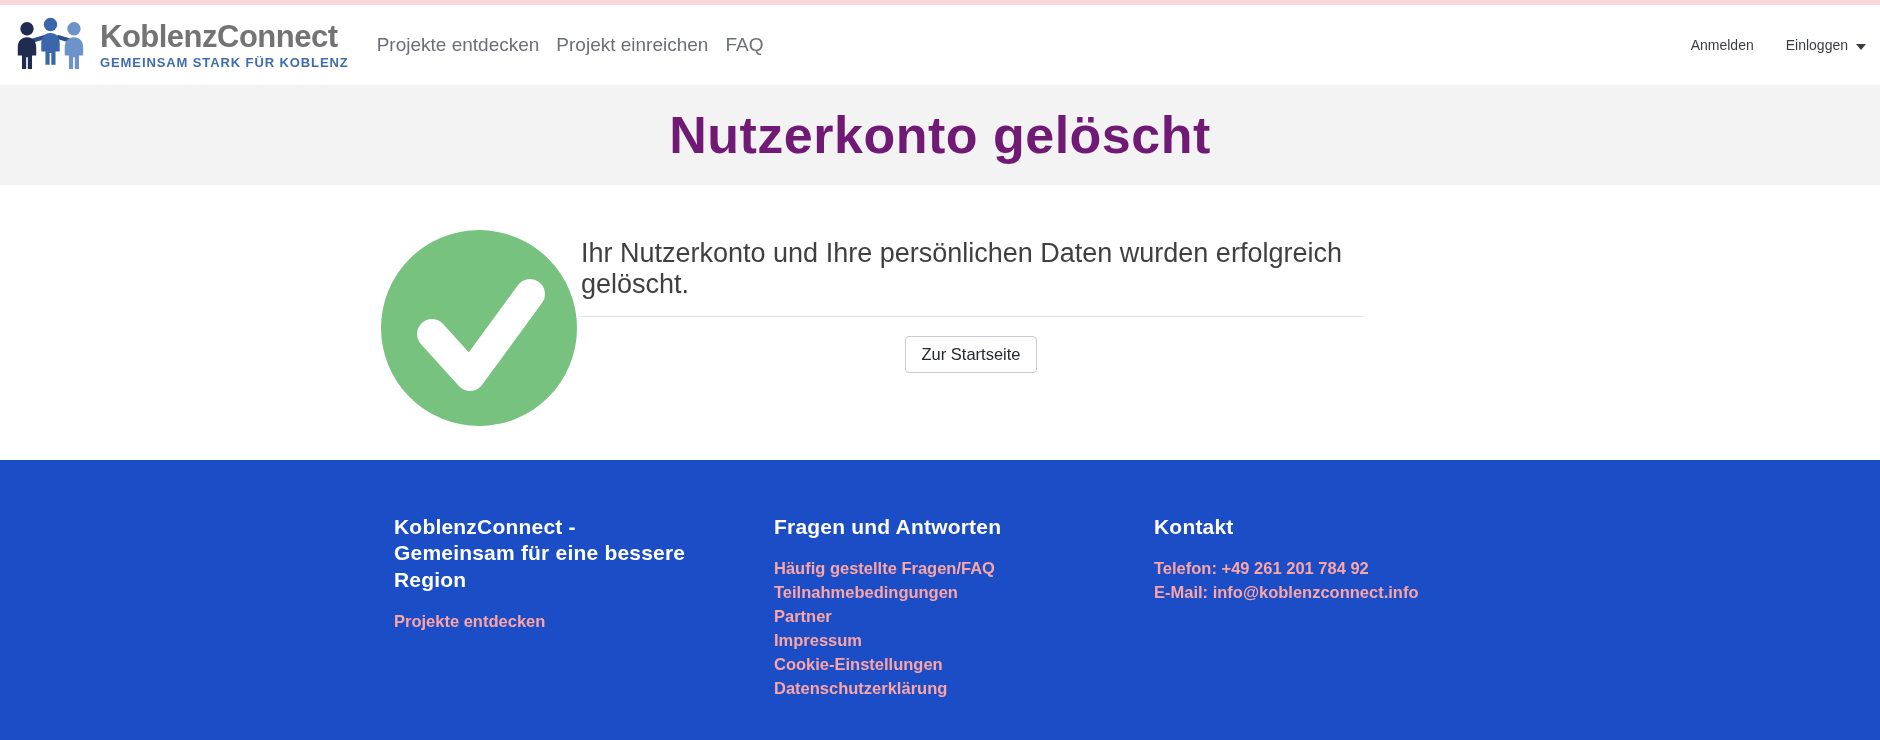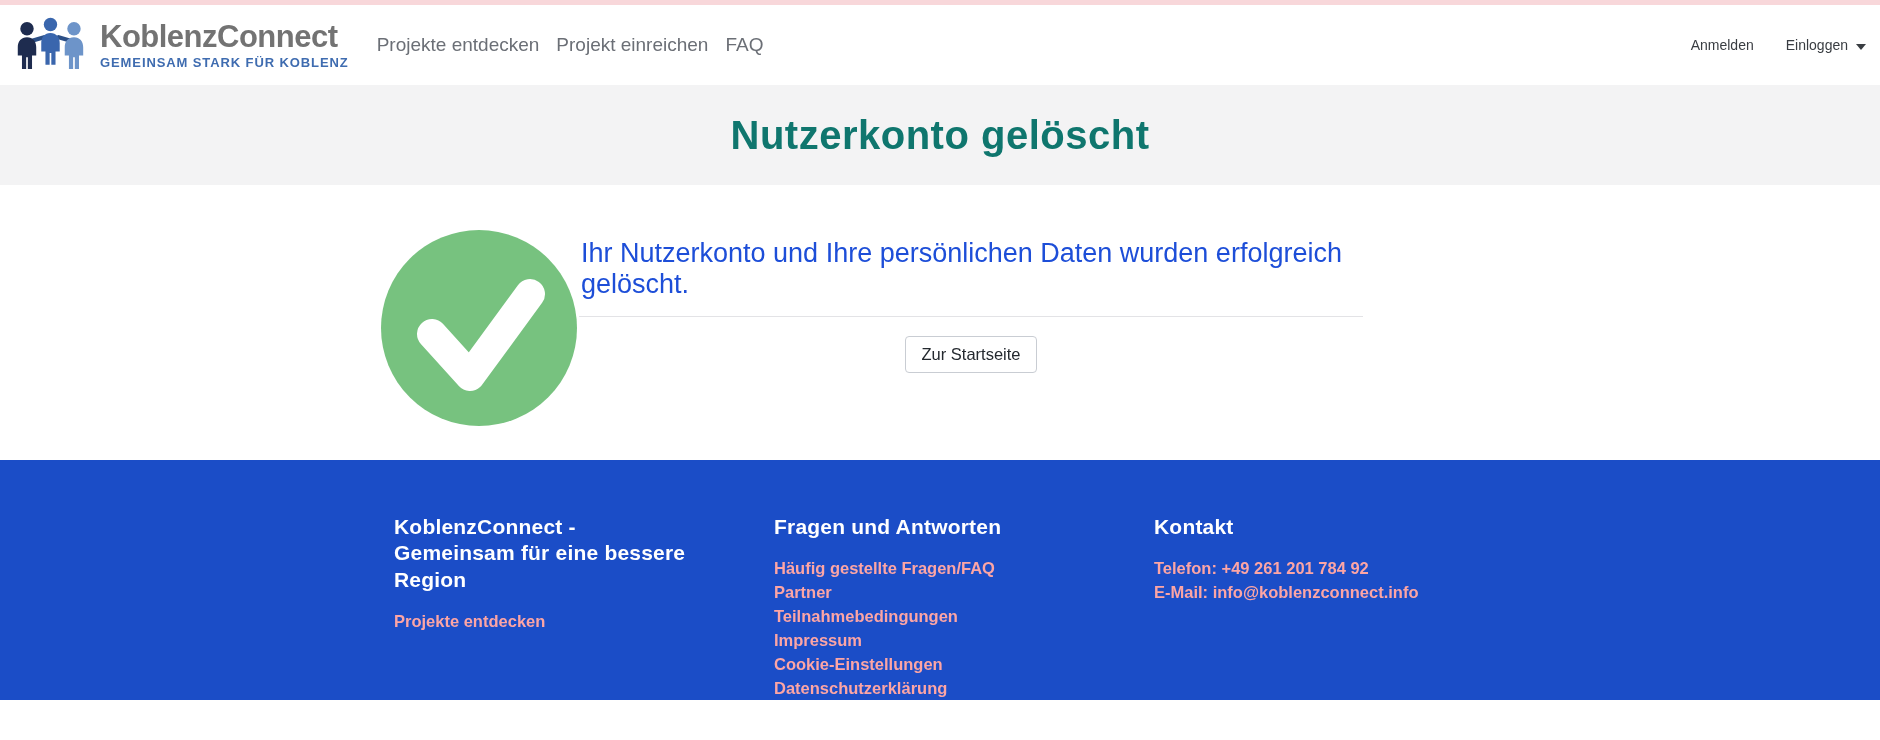--- a/index.html
+++ b/index.html
@@ -39,43 +39,43 @@
     border-left: 5.5px solid transparent; border-right: 5.5px solid transparent;
     border-top: 6px solid #393d42; margin-left: 8px; margin-top: 3px;
   }
 
   
   .title-band {
     height: 100px; background: #f3f3f4;
     display: flex; align-items: center; justify-content: center;
   }
   .page-title {
-    margin: 0; font-size: 40px; font-weight: bold;
-    color: #0f766e; letter-spacing: 0.5px;
+    margin: 0; font-size: 52px; font-weight: bold;
+    color: #701a75; letter-spacing: 0.5px;
   }
 
   
   .main { height: 275px; background: #ffffff; }
   .content-row {
     width: 1140px; margin: 0 auto;
     display: flex; padding-top: 45px;
   }
   .success-icon-wrap { flex: none; width: 196px; height: 196px; margin-left: 11px; }
   .message-col { width: 784px; margin-left: 2px; }
-  .message { font-size: 27px; color: #1d4ed8; margin: 8px 0 0 2px; }
+  .message { font-size: 27px; color: #404040; margin: 8px 0 0 2px; }
   .rule { border: none; border-top: 1px solid #e3e3e6; margin: 16px 0 0 0; }
   .cta-wrap { text-align: center; margin-top: 19px; }
   .cta-button {
     background: #ffffff; border: 1px solid #c9cdd3; border-radius: 4px;
     padding: 8px 15px; font-size: 16.5px; color: #24292f;
     font-family: "Liberation Sans", sans-serif; cursor: pointer; text-align: center;
   }
 
   
-  .footer { height: 240px; background: #1b4dc7; padding-top: 54px; }
+  .footer { height: 280px; background: #1b4dc7; padding-top: 54px; }
   .footer-grid {
     width: 1140px; margin: 0 auto;
     display: grid; grid-template-columns: 1fr 1fr 1fr;
   }
   .footer-col { padding: 0 24px; }
   .footer-heading {
     color: #ffffff; font-size: 21px; font-weight: bold;
     line-height: 1.25; margin: 0 0 16px 0; max-width: 300px;
     letter-spacing: 0.2px;
   }
@@ -151,22 +151,22 @@
 
 <footer class="footer">
   <div class="footer-grid">
     <div class="footer-col">
       <h3 class="footer-heading">KoblenzConnect - Gemeinsam für eine bessere Region</h3>
       <a class="footer-link">Projekte entdecken</a>
     </div>
     <div class="footer-col">
       <h3 class="footer-heading">Fragen und Antworten</h3>
       <a class="footer-link">Häufig gestellte Fragen/FAQ</a>
+      <a class="footer-link">Teilnahmebedingungen</a>
       <a class="footer-link">Partner</a>
-      <a class="footer-link">Teilnahmebedingungen</a>
       <a class="footer-link">Impressum</a>
       <a class="footer-link">Cookie-Einstellungen</a>
       <a class="footer-link">Datenschutzerklärung</a>
     </div>
     <div class="footer-col">
       <h3 class="footer-heading">Kontakt</h3>
       <a class="footer-link">Telefon: +49 261 201 784 92</a>
       <a class="footer-link">E-Mail: info@koblenzconnect.info</a>
     </div>
   </div>

